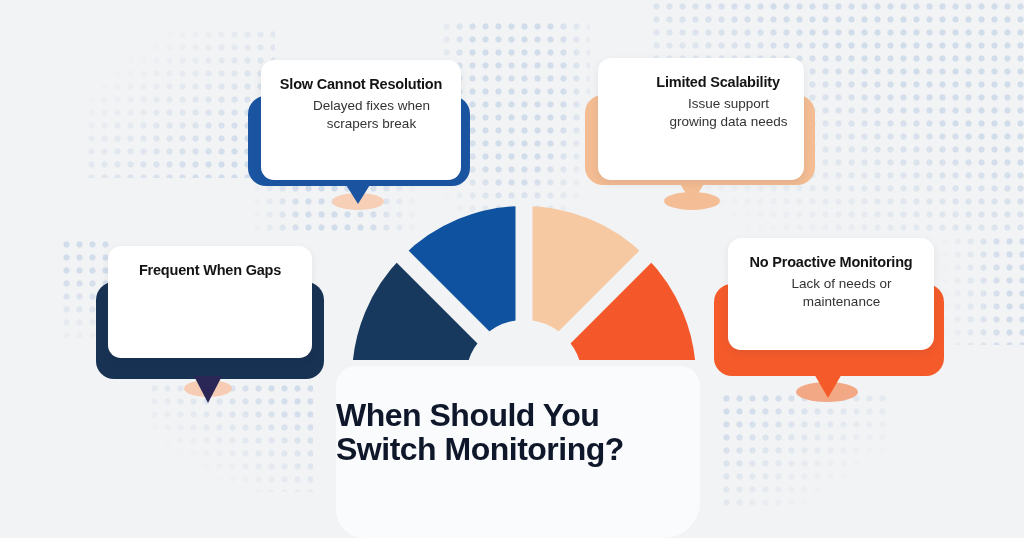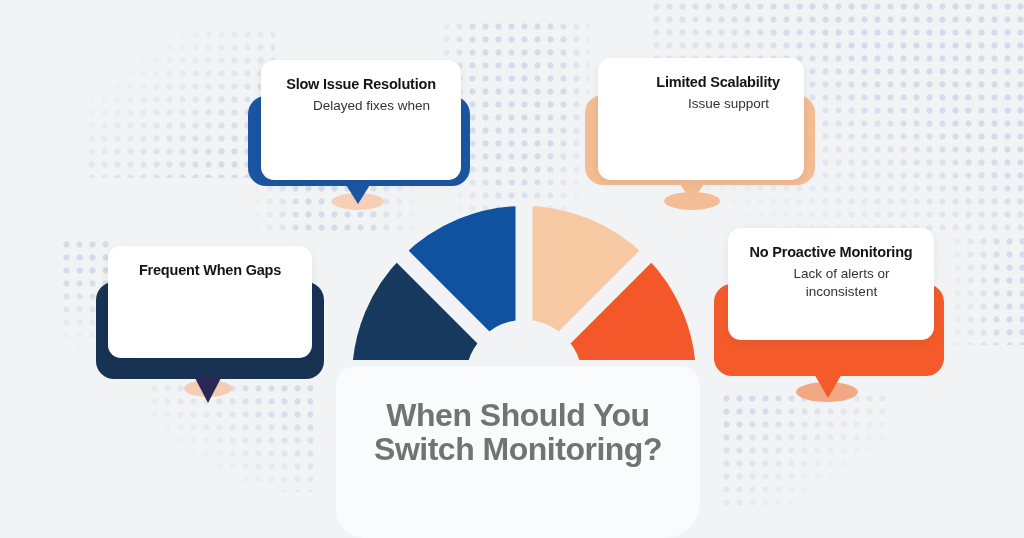--- a/index.html
+++ b/index.html
@@ -42,21 +42,21 @@
   
   .center-panel{
     position:absolute;left:336px;top:366px;width:364px;height:172px;
     background:#fafbfc;border-radius:20px 20px 36px 28px;
   }
   
   .gauge-wrap{position:absolute;left:330px;top:186px;width:390px;height:174px;overflow:hidden;}
   
   .headline{
     position:absolute;left:336px;top:398px;width:364px;
-    text-align:center;color:#737373;font-weight:bold;
+    color:#0f172a;font-weight:bold;
     font-size:32px;line-height:34px;letter-spacing:-0.5px;
   }
   
   .backing{position:absolute;border-radius:18px;}
   .tail{position:absolute;width:0;height:0;
     border-left:15px solid transparent;border-right:15px solid transparent;}
   .ellipse{position:absolute;border-radius:50%;}
   .card{
     position:absolute;background:#ffffff;border-radius:13px;
     box-shadow:0 3px 9px rgba(20,40,80,.08);
@@ -80,21 +80,21 @@
   
   .c3-backing{left:96px;top:282px;width:228px;height:97px;background:#173252;}
   .c3-tail{left:194px;top:376px;border-left-width:14px;border-right-width:14px;border-top:27px solid #2a2757;}
   .c3-ellipse{left:184px;top:380px;width:48px;height:17px;background:#f6cdb4;}
   .c3-card{left:108px;top:246px;width:204px;height:112px;}
 
   
   .c4-backing{left:714px;top:284px;width:230px;height:92px;background:#f55b2a;}
   .c4-tail{left:813px;top:372px;border-top:26px solid #f55b2a;}
   .c4-ellipse{left:796px;top:382px;width:62px;height:20px;background:#f2a885;}
-  .c4-card{left:728px;top:228px;width:206px;height:112px;}
+  .c4-card{left:728px;top:238px;width:206px;height:112px;}
 </style>
 </head>
 <body>
 
 <div class="canvas">
 
   <div class="dots dots-a"></div>
   <div class="dots dots-b"></div>
   <div class="dots dots-c"></div>
   <div class="dots dots-d"></div>
@@ -122,35 +122,37 @@
   <div class="headline">
     <div>When Should You</div>
     <div>Switch Monitoring?</div>
   </div>
 
   <div>
     <div class="ellipse c1-ellipse"></div>
     <div class="backing c1-backing"></div>
     <div class="tail c1-tail"></div>
     <div class="card c1-card">
-      <div class="card-title">Slow Issue Resolution</div>
+      <div class="card-title">Slow Cannot Resolution</div>
       <div class="card-body">
         <div>Delayed fixes when</div>
+        <div>scrapers break</div>
       </div>
     </div>
   </div>
 
   <div>
     <div class="ellipse c2-ellipse"></div>
     <div class="backing c2-backing"></div>
     <div class="tail c2-tail"></div>
     <div class="card c2-card">
       <div class="card-title">Limited Scalability</div>
       <div class="card-body">
         <div>Issue support</div>
+        <div>growing data needs</div>
       </div>
     </div>
   </div>
 
   <div>
     <div class="ellipse c3-ellipse"></div>
     <div class="backing c3-backing"></div>
     <div class="tail c3-tail"></div>
     <div class="card c3-card">
       <div class="card-title">Frequent When Gaps</div>
@@ -159,19 +161,19 @@
     </div>
   </div>
 
   <div>
     <div class="ellipse c4-ellipse"></div>
     <div class="backing c4-backing"></div>
     <div class="tail c4-tail"></div>
     <div class="card c4-card">
       <div class="card-title">No Proactive Monitoring</div>
       <div class="card-body">
-        <div>Lack of alerts or</div>
-        <div>inconsistent</div>
+        <div>Lack of needs or</div>
+        <div>maintenance</div>
       </div>
     </div>
   </div>
 
 </div>
 
 </body></html>

